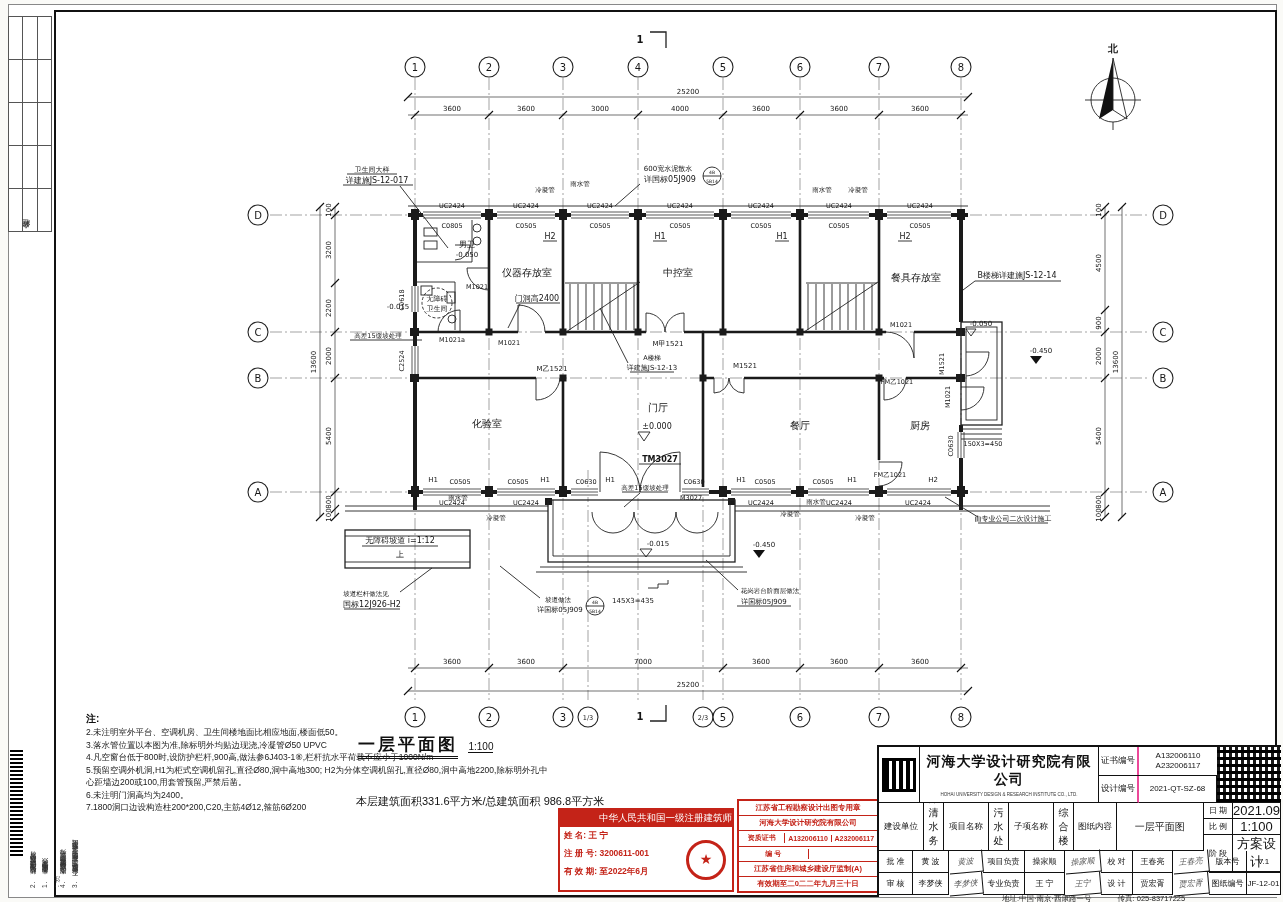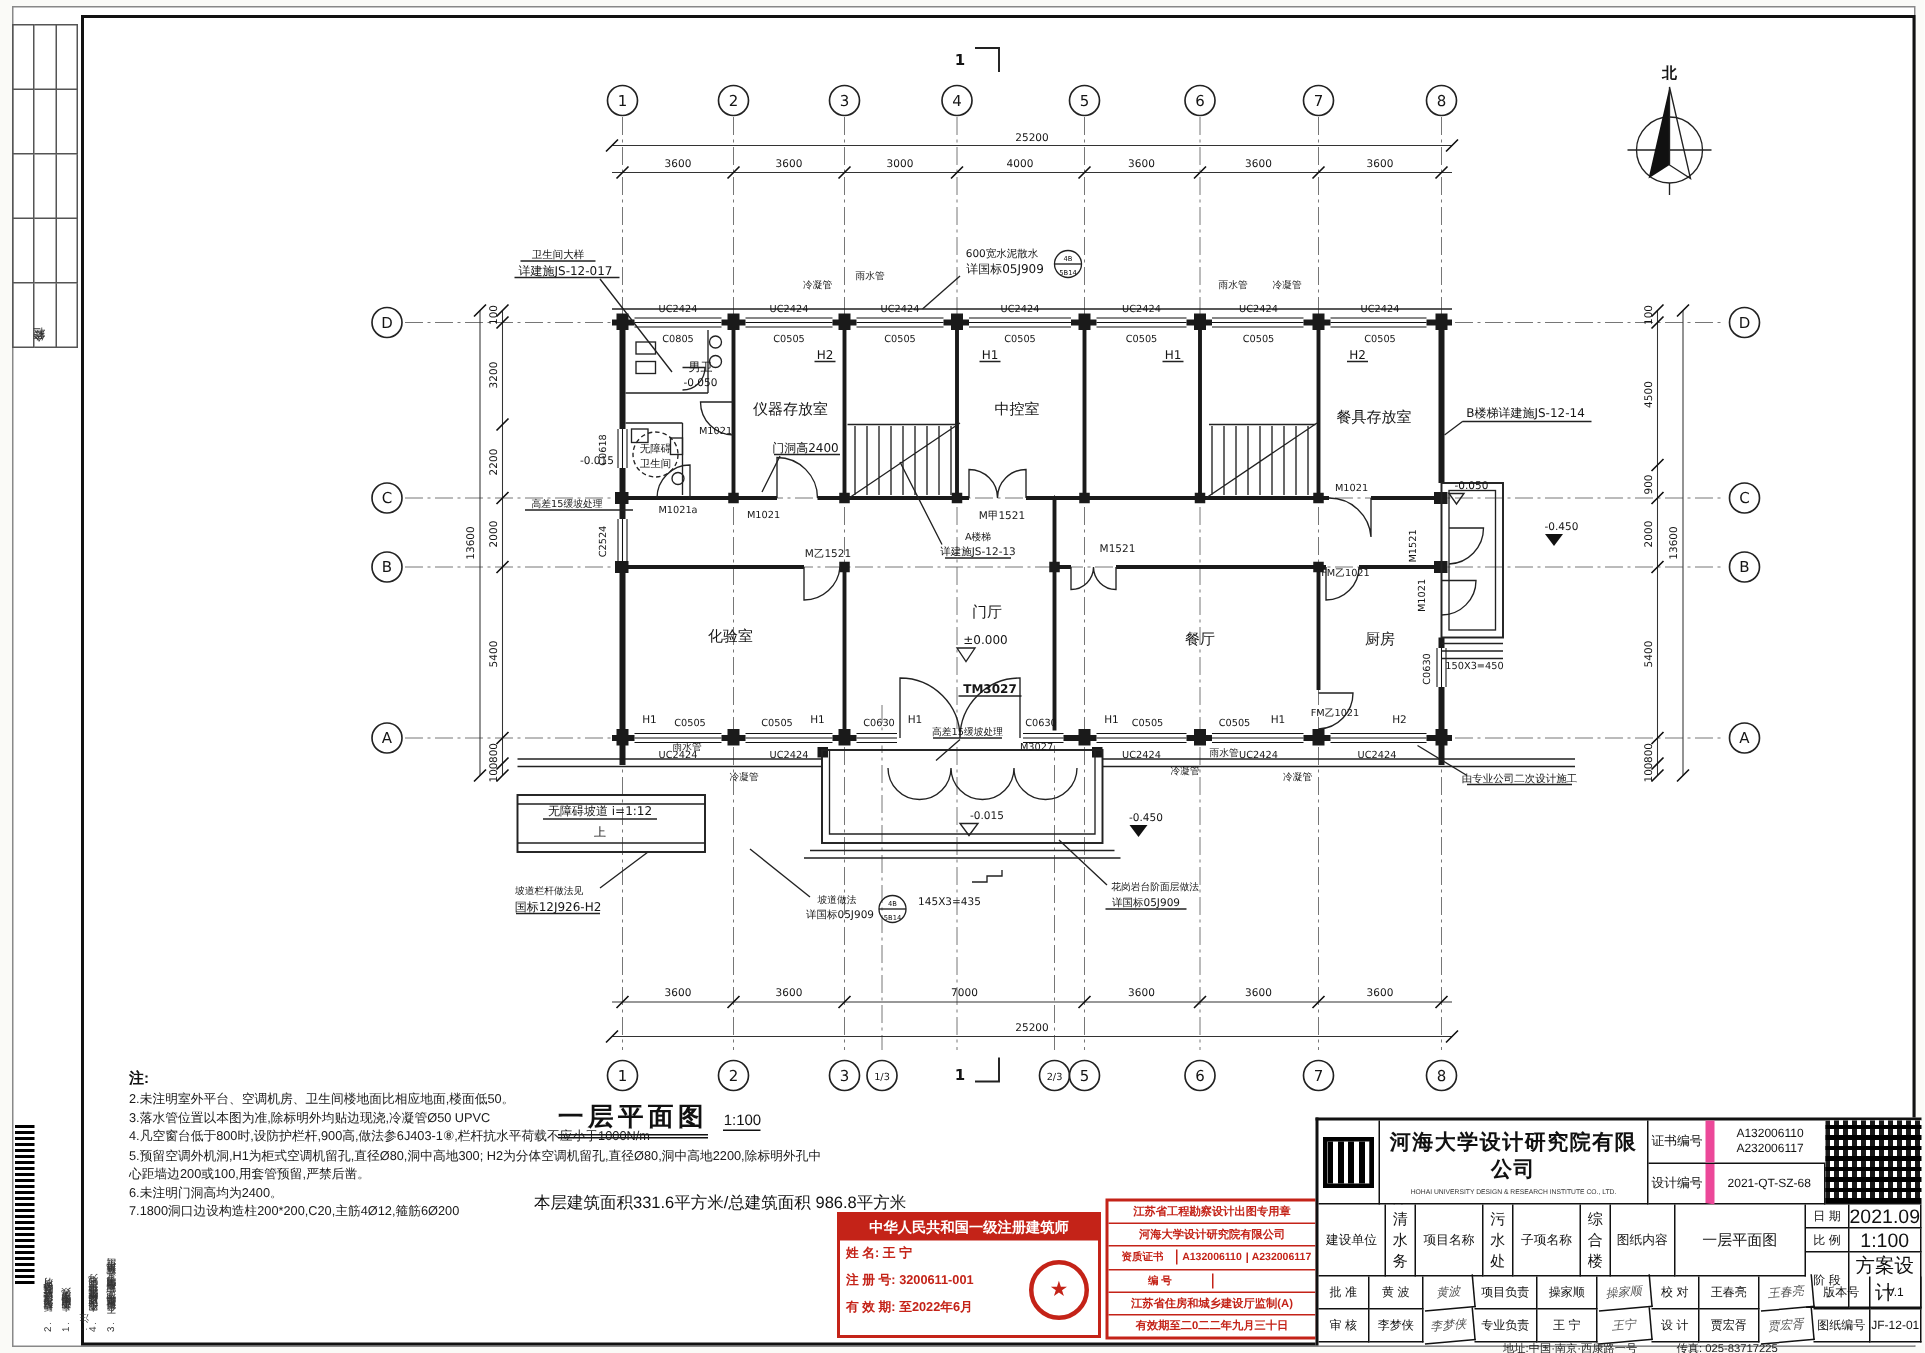--- a/index.html
+++ b/index.html
@@ -24,49 +24,49 @@
   .wrect{fill:#fff}
   
   #signoff{position:absolute;left:8px;top:16px;width:44px;height:212px;border-collapse:collapse}
   #signoff td{border:1px solid #555;width:14px;height:40px}
   .vtext{writing-mode:vertical-rl;transform:rotate(180deg);font-size:6.5px;color:#333;letter-spacing:1px;line-height:9px}
   #huiqian{position:absolute;left:22px;top:232px;font-size:8px}
   #vnotes-a{position:absolute;left:58px;top:598px;height:290px;display:flex;gap:3px}
   #vnotes-b{position:absolute;left:28px;top:608px;height:280px;display:flex;gap:3px}
   #barcode{position:absolute;left:10px;top:748px;width:13px;height:108px;background:repeating-linear-gradient(0deg,#000 0 2px,#fff 2px 4px)}
   
-  #fig-title{position:absolute;left:372px;top:733px}
+  #fig-title{position:absolute;left:358px;top:733px}
   #fig-title .main{font-size:17px;font-weight:bold;letter-spacing:3px;border-bottom:3px double #111;padding-bottom:2px}
   #fig-title .scale{font-size:10px;margin-left:6px;border-bottom:1px solid #111}
   #fig-area{position:absolute;left:356px;top:794px;font-size:11px;font-weight:normal}
   #notes{position:absolute;left:86px;top:712px;width:468px}
   #notes .head{font-size:10px;font-weight:bold}
   #notes .item{font-size:8.5px;line-height:12.5px;color:#191919}
   #stamp1{position:absolute;left:558px;top:808px;width:172px;height:80px;border:2px solid #c42318}
-  #stamp1 .hd{background:#c42318;color:#fff;font-size:9.5px;font-weight:bold;text-align:center;padding:2px 0}
+  #stamp1 .hd{background:#c42318;color:#fff;font-size:9.5px;font-weight:normal;text-align:right;padding:2px 0}
   #stamp1 .row{font-size:8.5px;font-weight:bold;padding:3px 4px;color:#c42318}
   #seal{position:absolute;right:6px;top:30px;width:34px;height:34px;border:3px solid #c42318;border-radius:50%;color:#c42318;text-align:center;line-height:32px;font-size:14px}
   #stamp2{position:absolute;left:737px;top:799px;width:138px;height:90px;border:2px solid #c42318;display:flex;flex-direction:column;font-weight:bold}
   #stamp2 .r{border-bottom:1px solid #c42318;color:#c42318;font-size:7.5px;text-align:center;flex:1;display:flex;align-items:center;justify-content:center}
   #stamp2 .r:last-child{border-bottom:none}
   #stamp2 .cells{display:flex}
   #stamp2 .cells span{border-right:1px solid #c42318;flex:1;font-size:7px}
   #stamp2 .cells span:last-child{border-right:none}
   
   #titleblock{position:absolute;left:877px;top:745px;width:402px;height:150px;border-left:2px solid #111;border-top:2px solid #111;background:#fff;font-size:9px}
   .cell{border-right:1px solid #111;border-bottom:1px solid #111;display:flex;align-items:center;justify-content:center;text-align:center;overflow:hidden}
   .tb-r1{display:flex;height:56px}
   .logo{width:40px}
   .logo .mark{width:28px;height:28px;border:3px solid #000;background:repeating-linear-gradient(90deg,#000 0 4px,#fff 4px 7px)}
   .name{width:178px;flex-direction:column}
   .name .cn{font-size:14px;font-weight:bold;letter-spacing:1px}
   .name .en{font-size:4.5px;color:#333;margin-top:3px}
   .certcol{width:118px;display:flex;flex-direction:column}
   .certcol .sub{display:flex;flex:1}
-  .certcol .lb{width:38px;border-right:6px solid #ec4899;font-size:8.5px}
+  .certcol .lb{width:38px;border-right:2px solid #ec4899;font-size:8.5px}
   .certcol .vl{flex:1;font-size:8px;flex-direction:column;line-height:10px}
   .qr{flex:1;border-bottom:1px solid #111;background:
       repeating-linear-gradient(90deg,rgba(0,0,0,.9) 0 3px,rgba(255,255,255,.9) 3px 6px),
       repeating-linear-gradient(0deg,#000 0 3px,#fff 3px 7px);background-blend-mode:multiply}
   .tb-r2{display:flex;height:48px}
   .r2l{width:208px;display:flex;}
   .r2l .sub{display:flex;flex:1}
   .r2l .lb{width:44px;border-right:1px solid #111;font-size:8.5px}
   .r2l .vl{flex:1;font-size:10px}
   .contlb{width:38px;font-size:8.5px;padding:0 3px}

